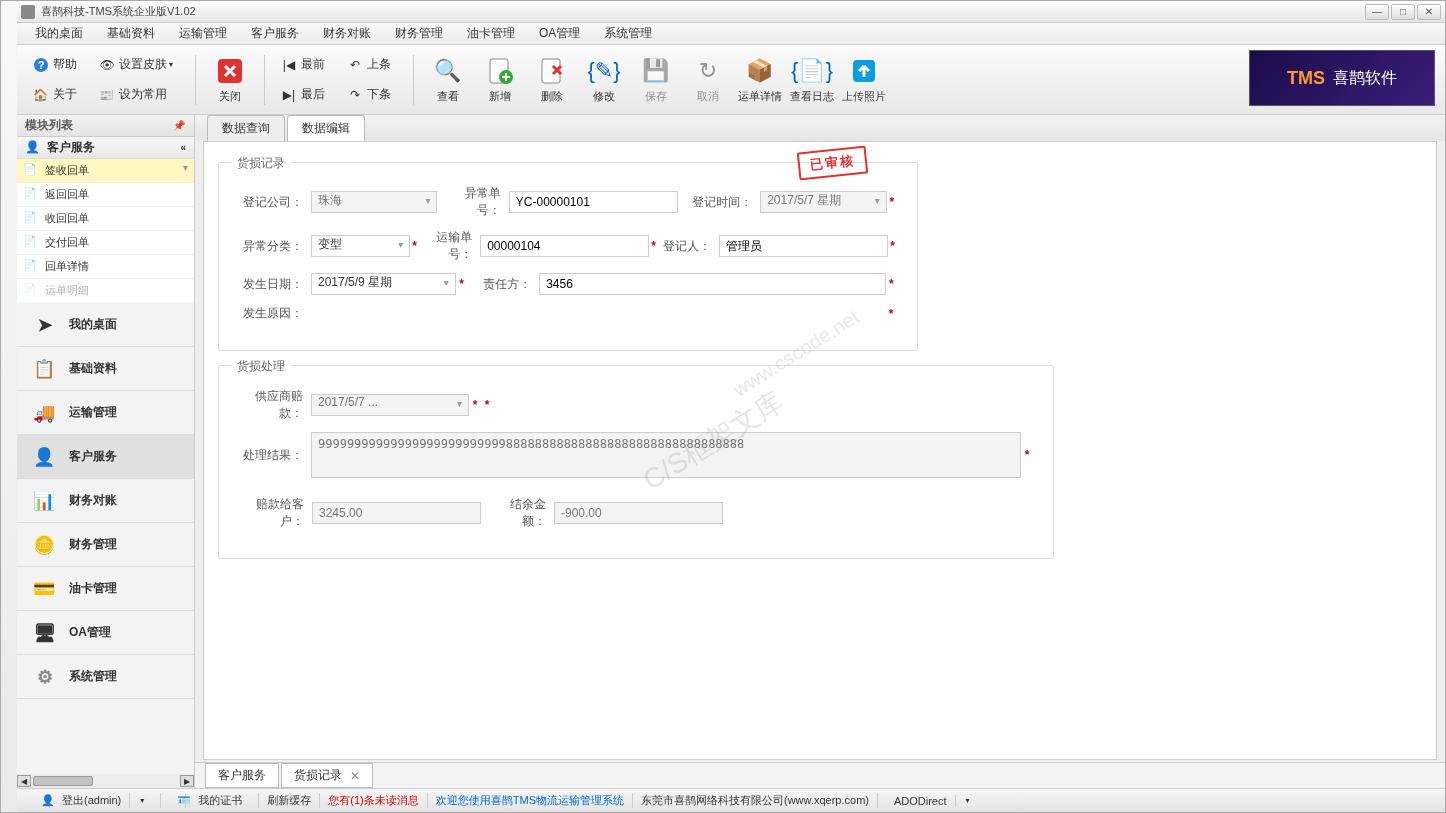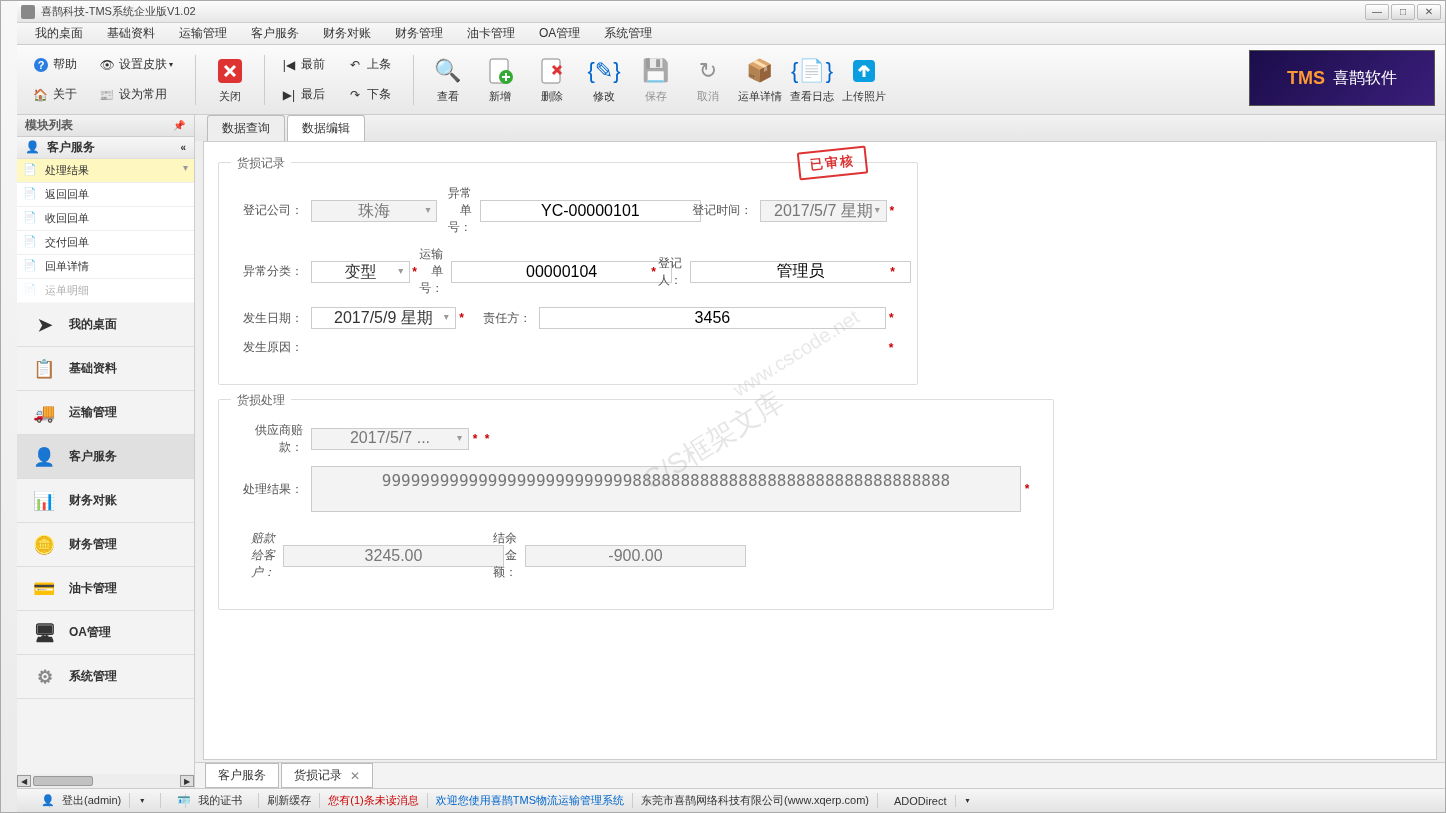--- a/index.html
+++ b/index.html
@@ -44,21 +44,21 @@
 .tab.active { background: #fff; }
 .content { flex: 1; background: #fff; margin: 0 8px 2px 8px; border: 1px solid #ccc; padding: 20px 14px; position: relative; overflow: hidden;}
 .groupbox { border: 1px solid #ddd; border-radius: 2px; padding: 22px 20px 18px; position: relative; margin-bottom: 14px; }
 .groupbox.disabled { color: #9aa; }
 .groupbox h3 { position: absolute; top: -8px; left: 12px; background: #fff; padding: 0 6px; font-size: 12px; font-weight: normal; color: #666; }
 .stamp { position: absolute; top: -14px; right: 50px; border: 2px solid #d33; color: #d33; padding: 3px 10px; transform: rotate(-6deg); font-weight: bold; font-size: 13px; letter-spacing: 2px; border-radius:2px; }
 .row { display: flex; align-items: center; margin-bottom: 10px; }
 .fld { display: flex; align-items: center; width: 230px; }
 .fld.wide { flex:1; }
 .lbl-r { width: 72px; text-align: right; padding-right: 8px; color: #555; font-size: 12px; }
-.inp { flex: 1; height: 22px; border: 1px solid #ccc; padding: 0 6px; font-size: 16px; background: #fff; text-align: center; }
+.inp { flex: 1; height: 22px; border: 1px solid #ccc; padding: 0 6px; font-size: 12px; background: #fff; }
 .inp.ro { background: #f3f3f3; color: #777; }
 .sel { position: relative; }
 .sel::after { content: "▾"; position: absolute; right: 6px; top: 3px; color: #999; font-size: 10px; pointer-events: none;}
 .req { color: #c00; font-weight: bold; width: 12px; text-align: center; }
 textarea.inp { height: 46px; resize: none; padding:4px 6px;}
 .content-wm { position: absolute; top: 280px; left: 430px; font-size: 28px; color: rgba(150,150,150,0.25); transform: rotate(-32deg); pointer-events: none; white-space:nowrap;}
 .content-wm2 { position: absolute; top: 200px; left: 520px; font-size: 20px; color: rgba(150,150,150,0.22); transform: rotate(-32deg); pointer-events: none;}
 .doctabs { height: 26px; display: flex; align-items: center; padding: 0 10px; border-top: 1px solid #ccc; background: #f3f3f3;}
 .doctab { padding: 3px 12px; border: 1px solid #bbb; background: #fff; margin-right: 2px; display: flex; align-items: center; cursor: pointer; font-size: 12px;}
 .doctab .close { margin-left: 8px; color: #888; cursor: pointer; }
@@ -222,21 +222,21 @@
           <span style="font-size:10px;">📌</span>
         </div>
       <div class="sb-acc-hdr">
           <span class="ico" style="color:#2a7de1;">👤</span>
           <span>客户服务</span>
           <span style="margin-left:auto;font-size:10px;">«</span>
         </div>
       <div class="sb-list">
         <div class="sb-li sel">
             <span class="ico">📄</span>
-            <span>处理结果</span>
+            <span>签收回单</span>
           </div>
         <div class="sb-li">
             <span class="ico">📄</span>
             <span>返回回单</span>
           </div>
         <div class="sb-li">
             <span class="ico">📄</span>
             <span>收回回单</span>
           </div>
         <div class="sb-li">
@@ -375,21 +375,21 @@
           <div class="row">
             <div class="fld wide">
                 <span class="lbl-r">处理结果：</span>
                 <textarea class="inp ro" style="">99999999999999999999999999888888888888888888888888888888888</textarea>
               </div>
               <span class="req">*</span>
           </div>
           <div class="row" style="margin-top:18px;">
               <span class="req"></span>
             <div class="fld">
-                <span class="lbl-r" style="width:84px;font-style:italic;">赔款给客户：</span>
+                <span class="lbl-r" style="width:84px;">赔款给客户：</span>
                 <input class="inp ro" value="3245.00" style="">
               </div>
               <span class="req"></span>
             <div class="fld">
                 <span class="lbl-r">结余金额：</span>
                 <input class="inp ro" value="-900.00" style="">
               </div>
           </div>
         </div>
 

